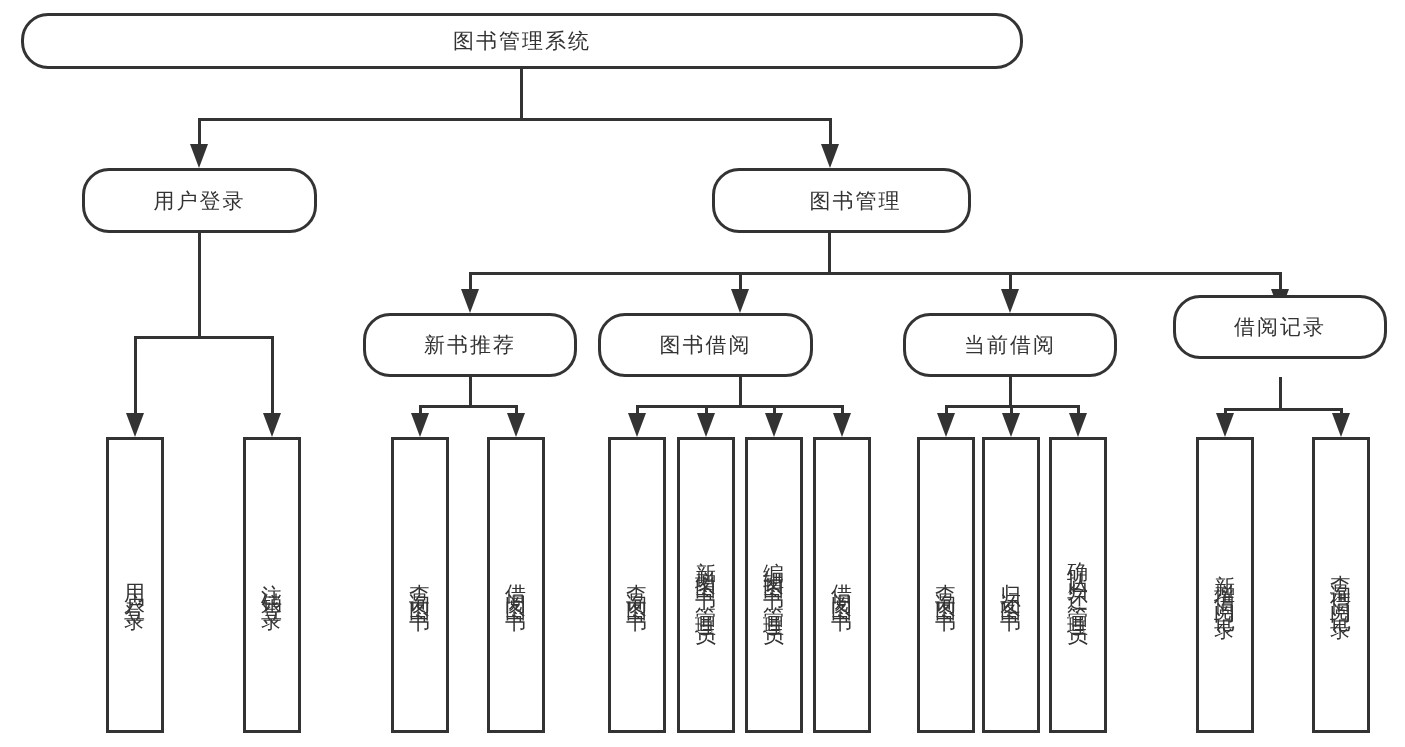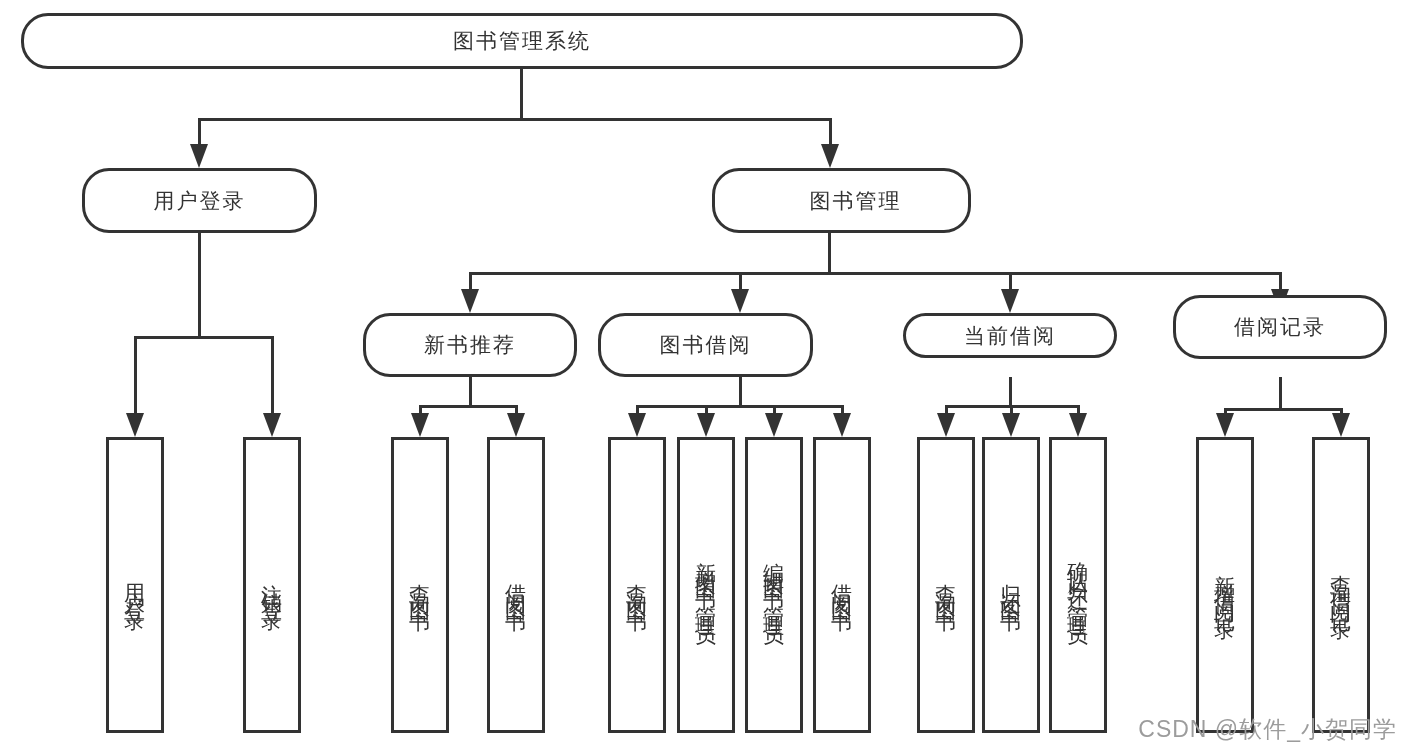--- a/index.html
+++ b/index.html
@@ -46,21 +46,21 @@
   <div class="arr" style="left:461px;top:289px;"></div>
   <div class="lv" style="left:739px;top:272px;height:19px;"></div>
   <div class="arr" style="left:731px;top:289px;"></div>
   <div class="lv" style="left:1009px;top:272px;height:19px;"></div>
   <div class="arr" style="left:1001px;top:289px;"></div>
   <div class="lv" style="left:1279px;top:272px;height:19px;"></div>
   <div class="arr" style="left:1271px;top:289px;"></div>
 
   <div class="box hbox" style="left:363px;top:313px;width:214px;height:64px;text-align:right;">新书推荐</div>
   <div class="box hbox" style="left:598px;top:313px;width:215px;height:64px;">图书借阅</div>
-  <div class="box hbox" style="left:903px;top:313px;width:214px;height:45px;">当前借阅</div>
+  <div class="box hbox" style="left:903px;top:313px;width:214px;height:64px;">当前借阅</div>
   <div class="box hbox" style="left:1173px;top:295px;width:214px;height:64px;">借阅记录</div>
 
   <div class="lv" style="left:469px;top:377px;height:28px;"></div>
   <div class="lh" style="left:419px;top:405px;width:99px;"></div>
   <div class="lv" style="left:419px;top:405px;height:10px;"></div>
   <div class="arr" style="left:411px;top:413px;"></div>
   <div class="lv" style="left:515px;top:405px;height:10px;"></div>
   <div class="arr" style="left:507px;top:413px;"></div>
 
   <div class="lv" style="left:739px;top:377px;height:28px;"></div>
@@ -101,15 +101,14 @@
   <div class="box vbox" style="left:745px;top:437px;width:58px;height:296px;">编辑图书（管理员）</div>
   <div class="box vbox" style="left:813px;top:437px;width:58px;height:296px;">借阅图书</div>
 
   <div class="box vbox" style="left:917px;top:437px;width:58px;height:296px;">查询图书</div>
   <div class="box vbox" style="left:982px;top:437px;width:58px;height:296px;">归还图书</div>
   <div class="box vbox" style="left:1049px;top:437px;width:58px;height:296px;">确认归还（管理员）</div>
 
   <div class="box vbox" style="left:1196px;top:437px;width:58px;height:296px;">新增借阅记录</div>
   <div class="box vbox" style="left:1312px;top:437px;width:58px;height:296px;">查询借阅记录</div>
 
-  <div class="wm">CSDN @软件_小贺同学</div>
 
 </div>
 
 </body></html>

